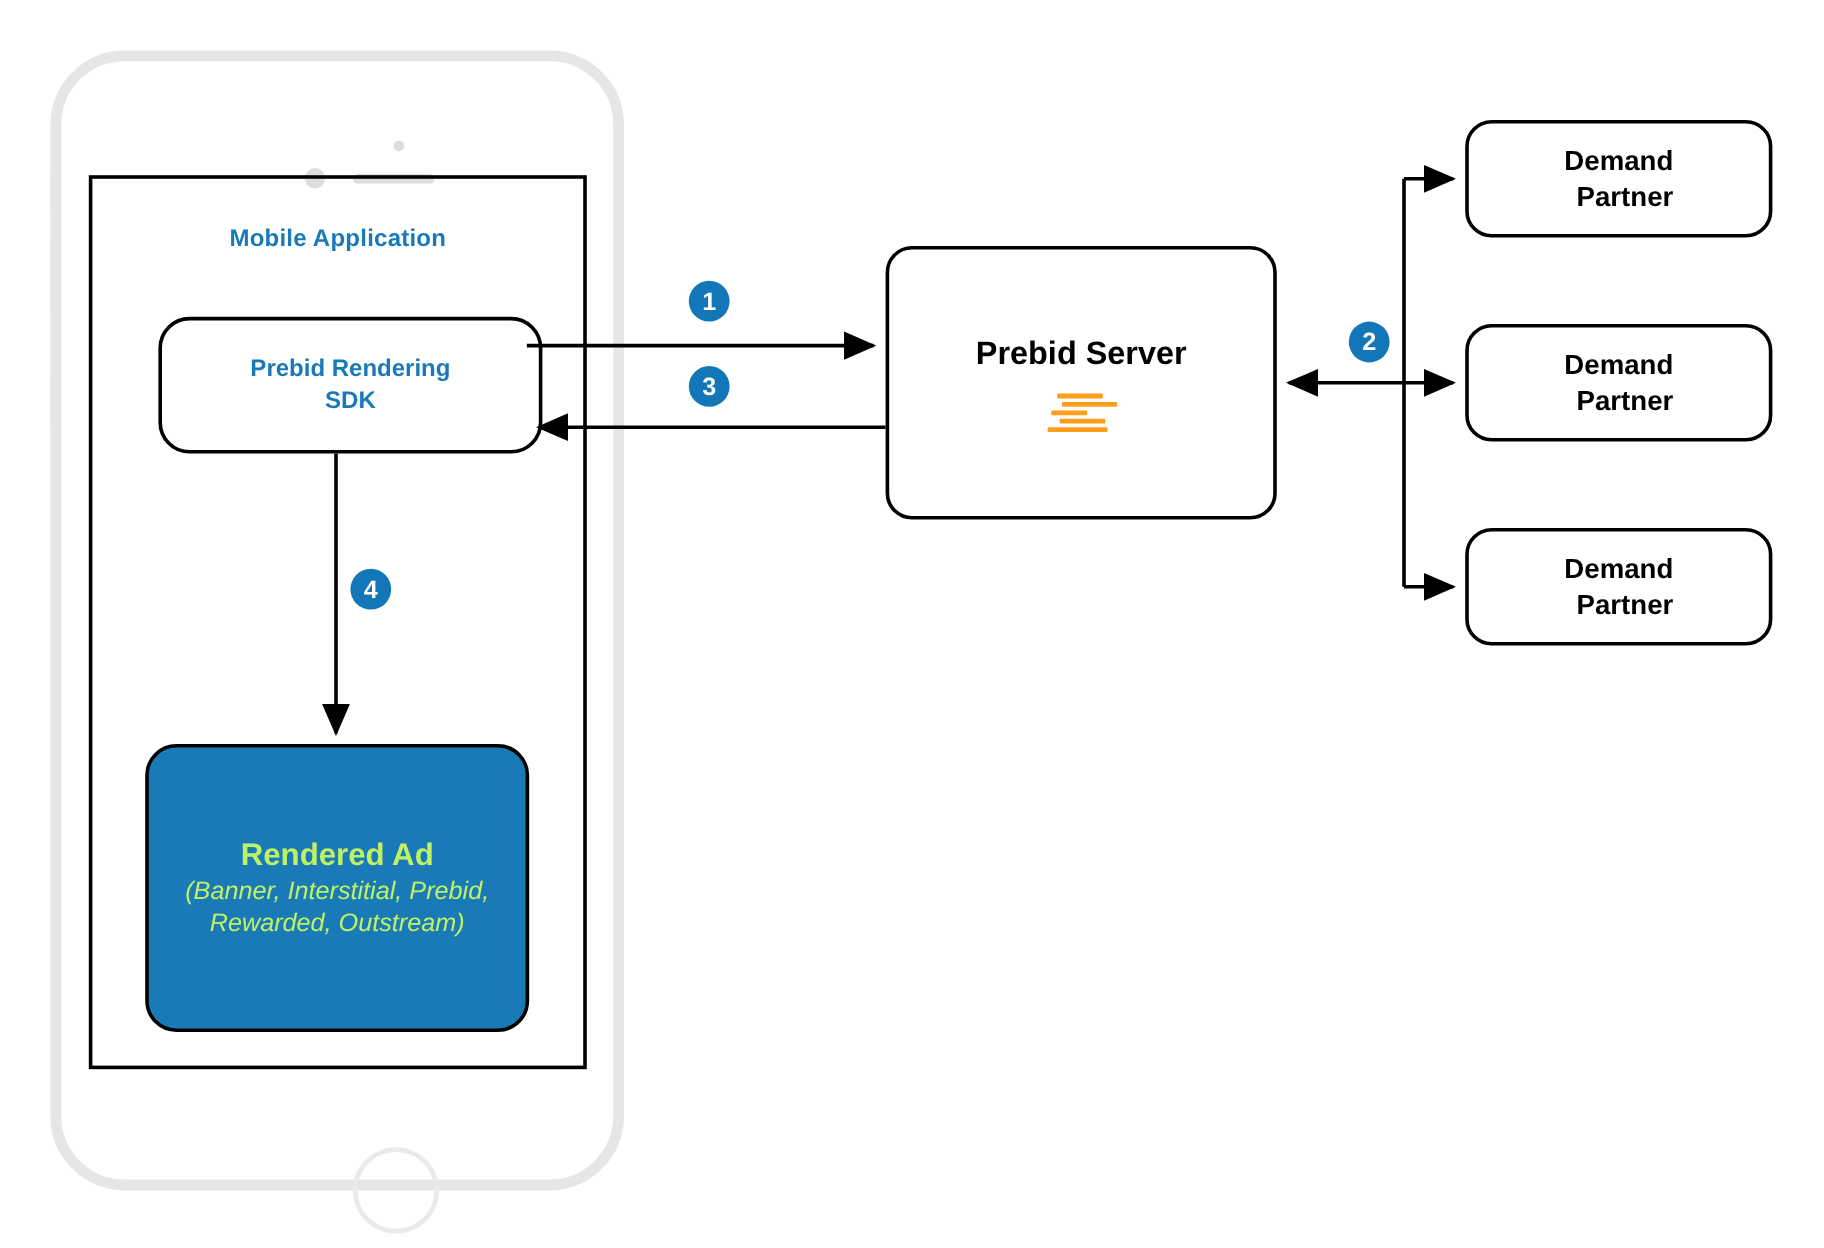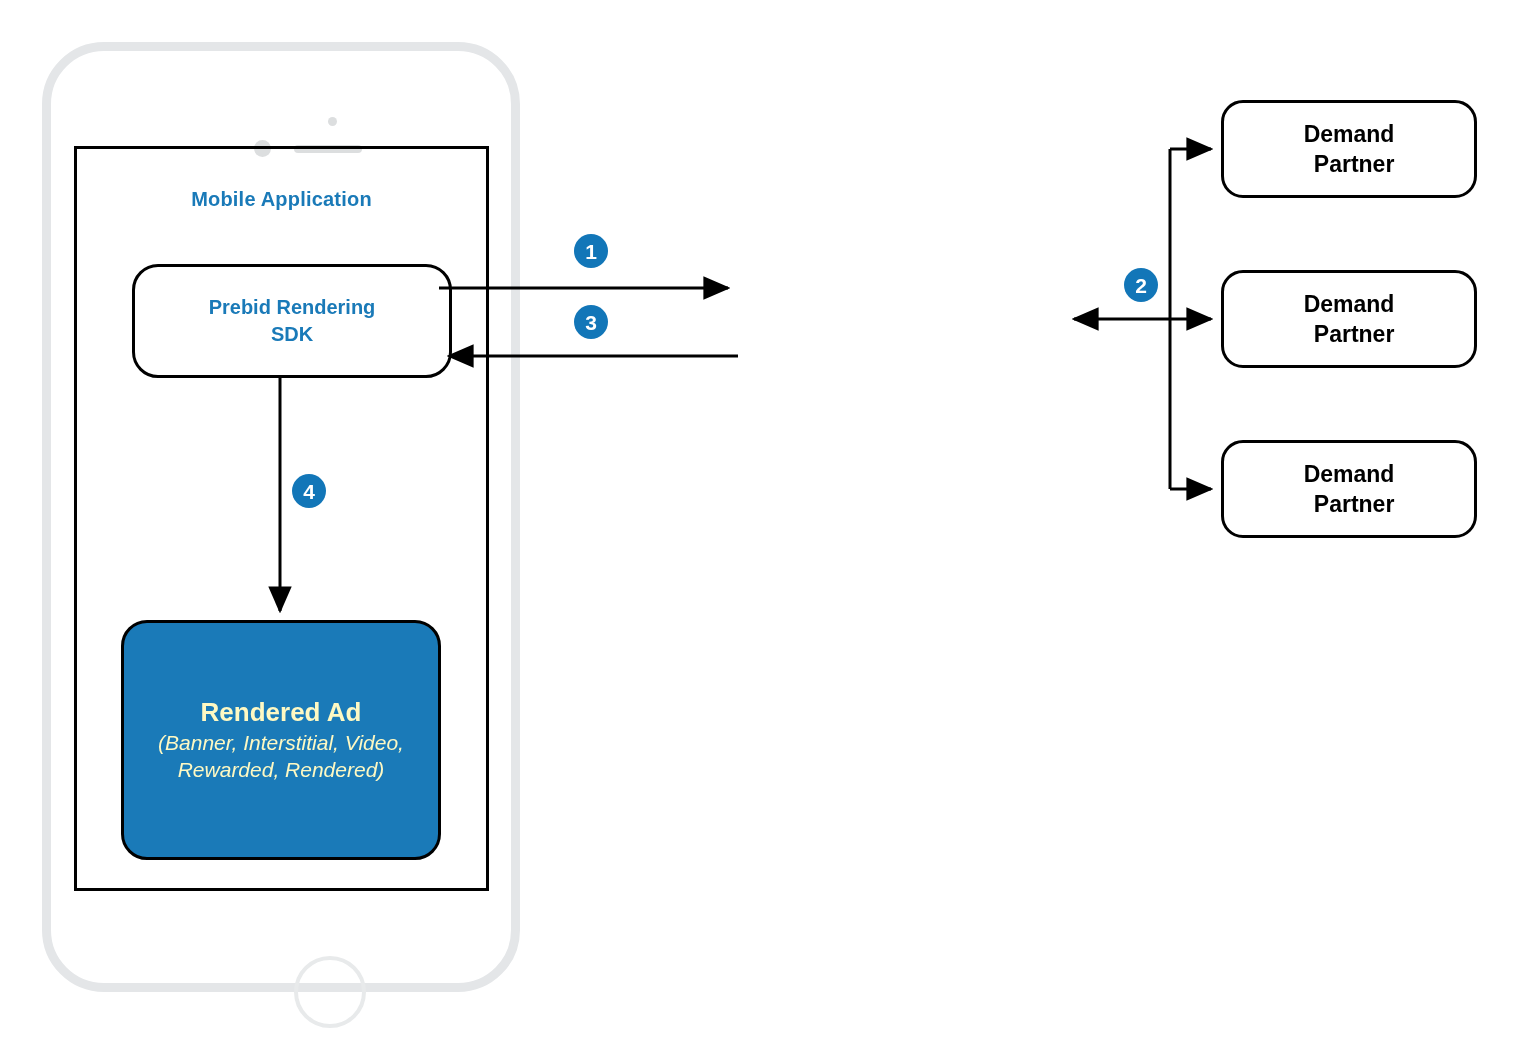--- a/index.html
+++ b/index.html
@@ -134,21 +134,21 @@
     width: 320px;
     height: 240px;
     background: #1a7ab8;
     border: 3px solid #000000;
     border-radius: 26px;
     box-sizing: border-box;
     display: flex;
     flex-direction: column;
     align-items: center;
     justify-content: center;
-    color: #fef9c3;
+    color: #bef264;
   }
   .ad-title {
     font-size: 26px;
     font-weight: bold;
     line-height: 1.2;
     margin-bottom: 2px;
   }
   .ad-sub {
     font-size: 21px;
     font-style: italic;
@@ -273,23 +273,33 @@
 
   <div class="sdk-box">
     <div class="sdk-label">
       <span>Prebid Rendering</span><br>
       <span>SDK</span>
     </div>
   </div>
 
   <div class="ad-box">
     <div class="ad-title">Rendered Ad</div>
-    <div class="ad-sub">(Banner, Interstitial, Video, Rewarded, Rendered)</div>
-  </div>
-
+    <div class="ad-sub">(Banner, Interstitial, Prebid, Rewarded, Outstream)</div>
+  </div>
+
+  <div class="server-box">
+    <div class="server-label">Prebid Server</div>
+    <div class="prebid-logo">
+      <i class="l1"></i>
+        <i class="l2"></i>
+        <i class="l3"></i>
+        <i class="l4"></i>
+        <i class="l5"></i>
+    </div>
+  </div>
 
   <div class="dp-box dp1">
     <div class="dp-label">
       <span>Demand</span><br>
       <span>Partner</span>
     </div>
   </div>
   <div class="dp-box dp2">
     <div class="dp-label">
       <span>Demand</span><br>

